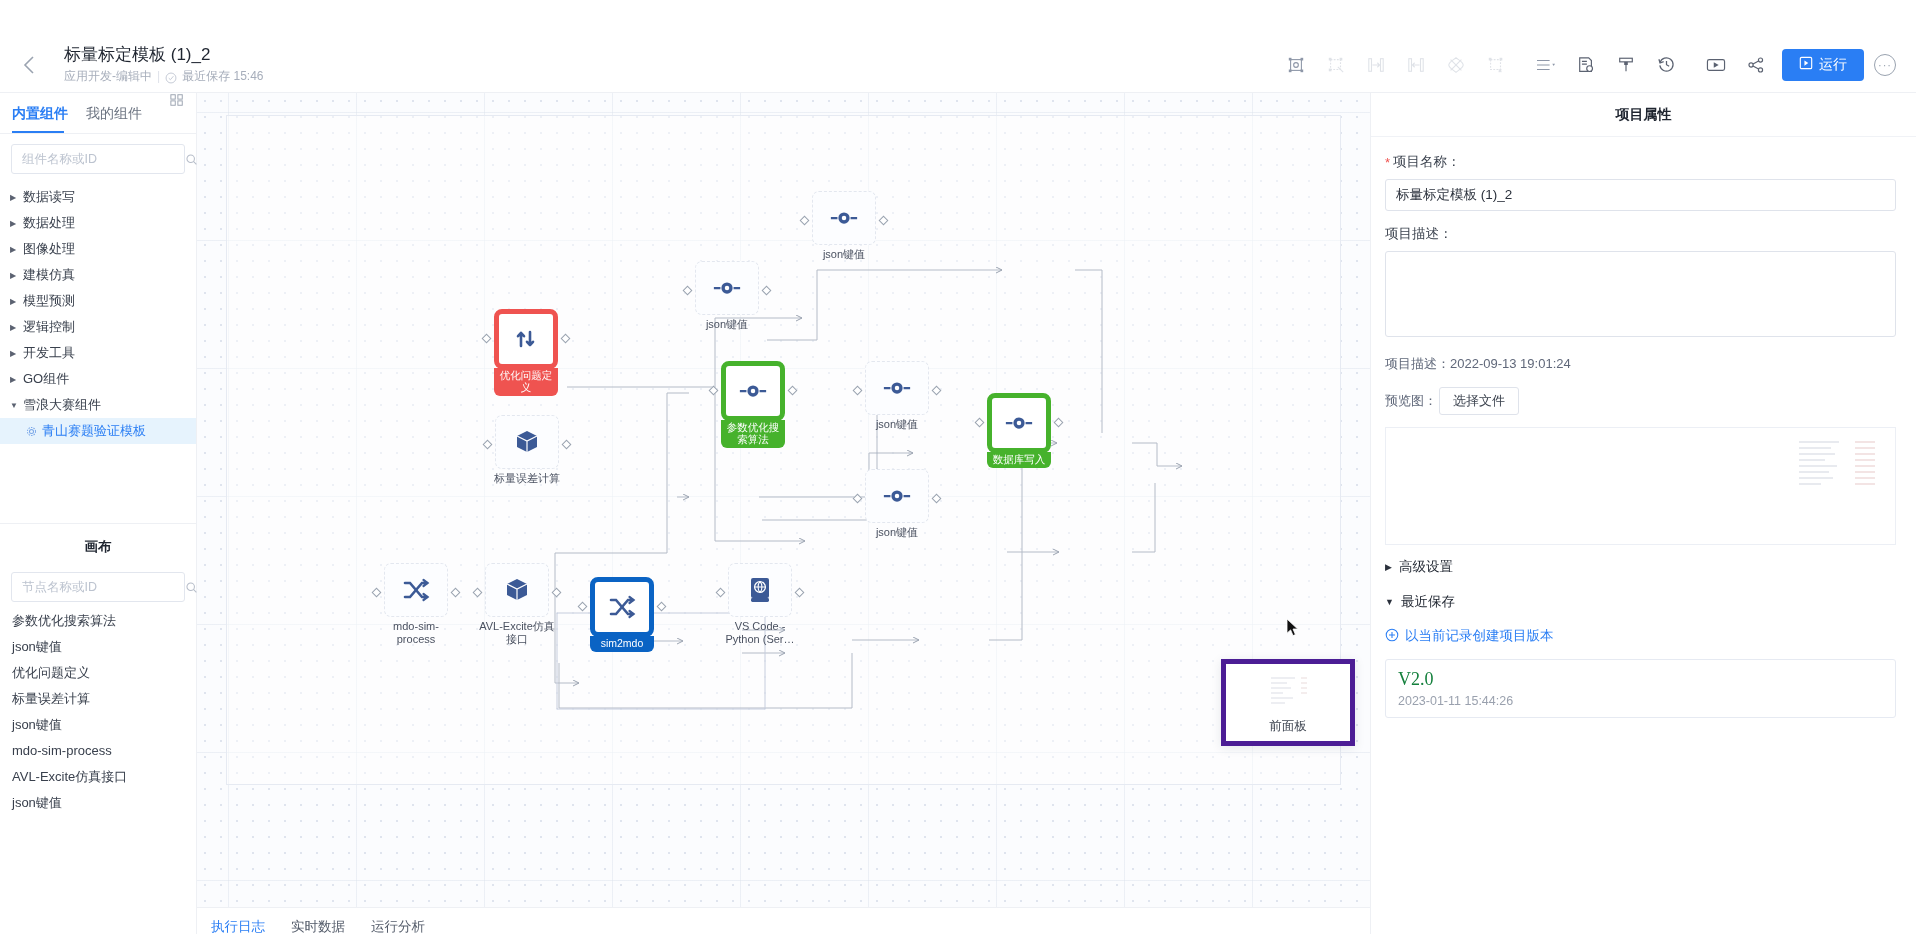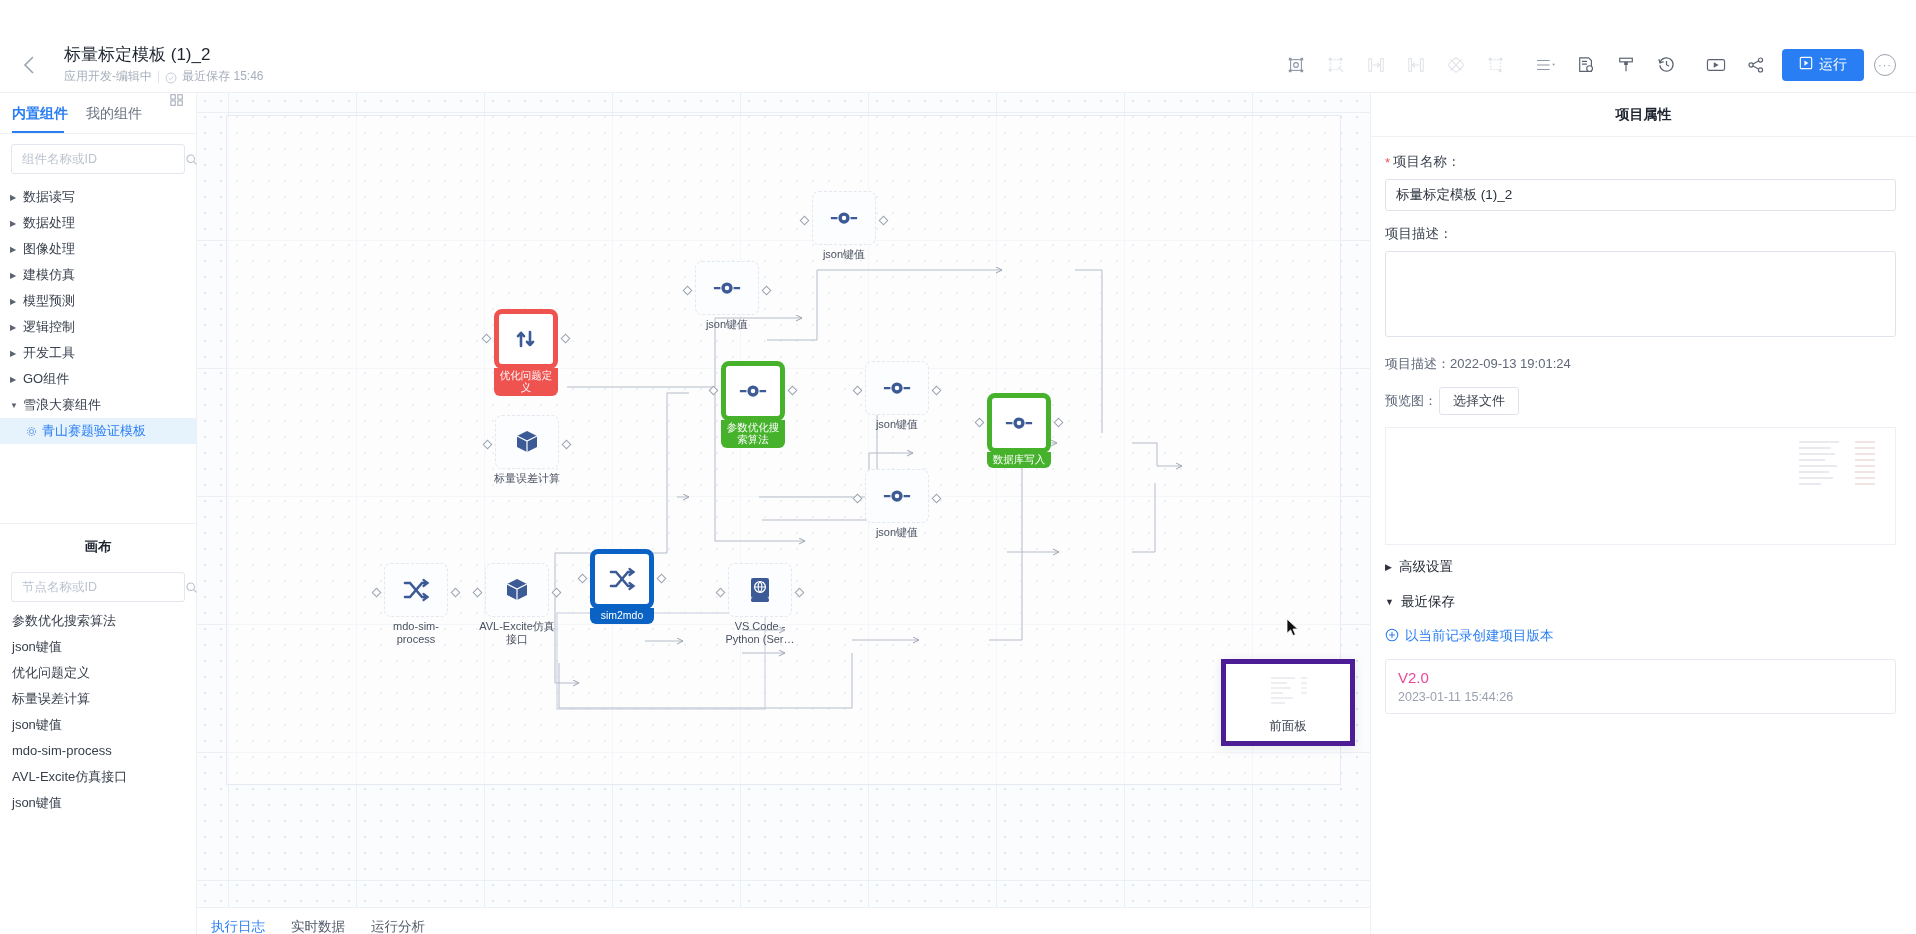--- a/index.html
+++ b/index.html
@@ -200,21 +200,21 @@
   }
   .collapse-row .tri { font-size: 9px; color: #2b313c; display: flex; }
   .link-row {
     display: flex; align-items: center; gap: 6px; color: #2a7ef4; font-size: 13.5px; cursor: pointer;
     padding: 12px 0 10px;
   }
   .ver-card {
     border: 1px solid #e6eaf2; border-radius: 3px; padding: 9px 12px; margin-top: 4px; cursor: pointer;
     background: #fff;
   }
-  .ver-name { font-size: 15px; color: #ec4899; margin-bottom: 4px; }
+  .ver-name { font-size: 18px; color: #15803d; margin-bottom: 4px; font-family: Liberation Serif, serif; }
   .ver-date { font-size: 12.5px; color: #9aa1ae; }
 
   
   .bottombar {
     position: absolute; left: 197px; bottom: 0; width: 1173px; height: 64px;
     background: #fff; border-top: 1px solid #eef0f4; z-index: 24;
   }
   .bt-tabs { display: flex; align-items: center; height: 38px; padding-left: 14px; gap: 26px; position: relative; }
   .bt-tab { font-size: 13.5px; color: #555d6b; cursor: pointer; line-height: 38px; }
   .bt-tab.active { color: #2a7ef4; }
@@ -639,21 +639,21 @@
             <path d="M14 3 L24 8 V19 L14 24 L4 19 V8 Z" fill="#3c5a96"></path>
             <path d="M4 8 L14 13 L24 8 M14 13 V24" fill="none" stroke="#fff" stroke-width="1.2"></path>
           </svg>
         </span>
       </div>
       <div class="cap">AVL-Excite仿真接口</div>
       <div class="port in"></div>
       <div class="port out"></div>
     </div>
 
-    <div class="node colored blue" style="left:393px; top:456px;border-radius:28px;">
+    <div class="node colored blue" style="left:393px; top:484px;border-radius:28px;">
       <div class="chip">
         <span class="icon">
           <svg width="28" height="26" viewBox="0 0 28 26">
             <path d="M3 6 H8 L20 20 H25" fill="none" stroke="#3c5a96" stroke-width="2.6" stroke-linecap="round"></path>
             <path d="M3 20 H8 L20 6 H25" fill="none" stroke="#3c5a96" stroke-width="2.6" stroke-linecap="round"></path>
             <path d="M21.5 3 L25.5 6 L21.5 9" fill="none" stroke="#3c5a96" stroke-width="2.2" stroke-linecap="round"></path>
             <path d="M21.5 17 L25.5 20 L21.5 23" fill="none" stroke="#3c5a96" stroke-width="2.2" stroke-linecap="round"></path>
           </svg>
         </span>
       </div>

